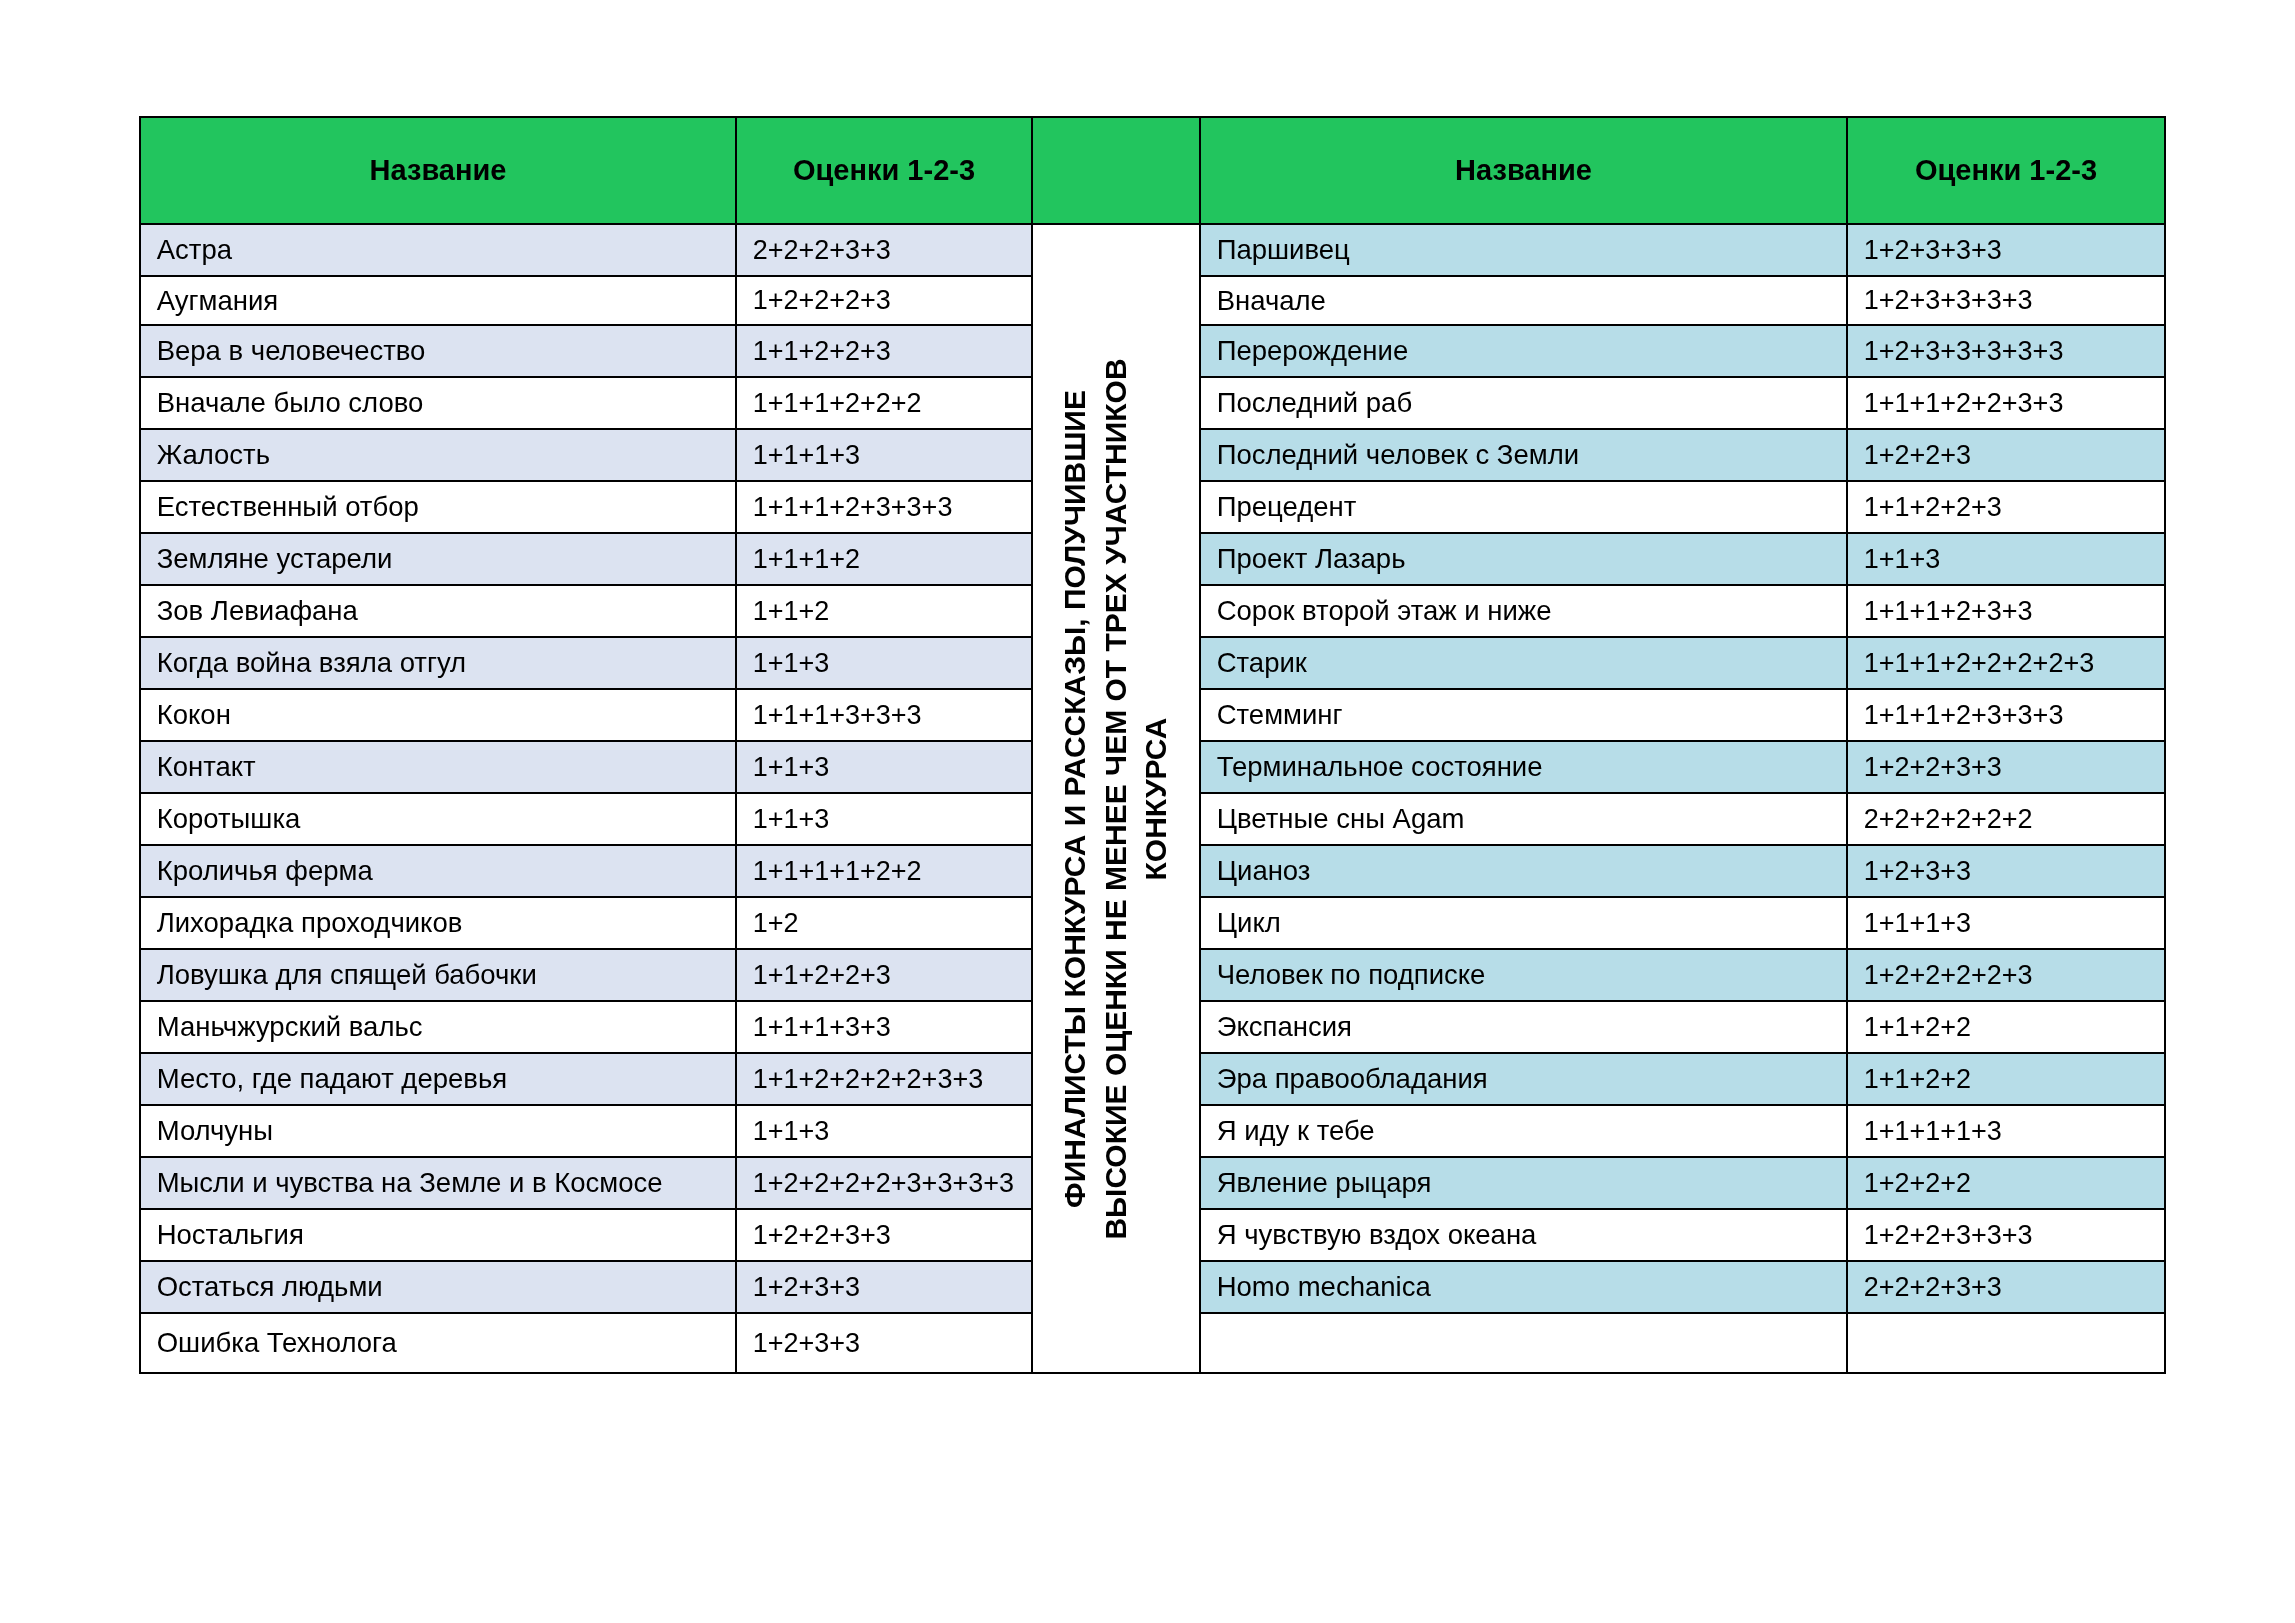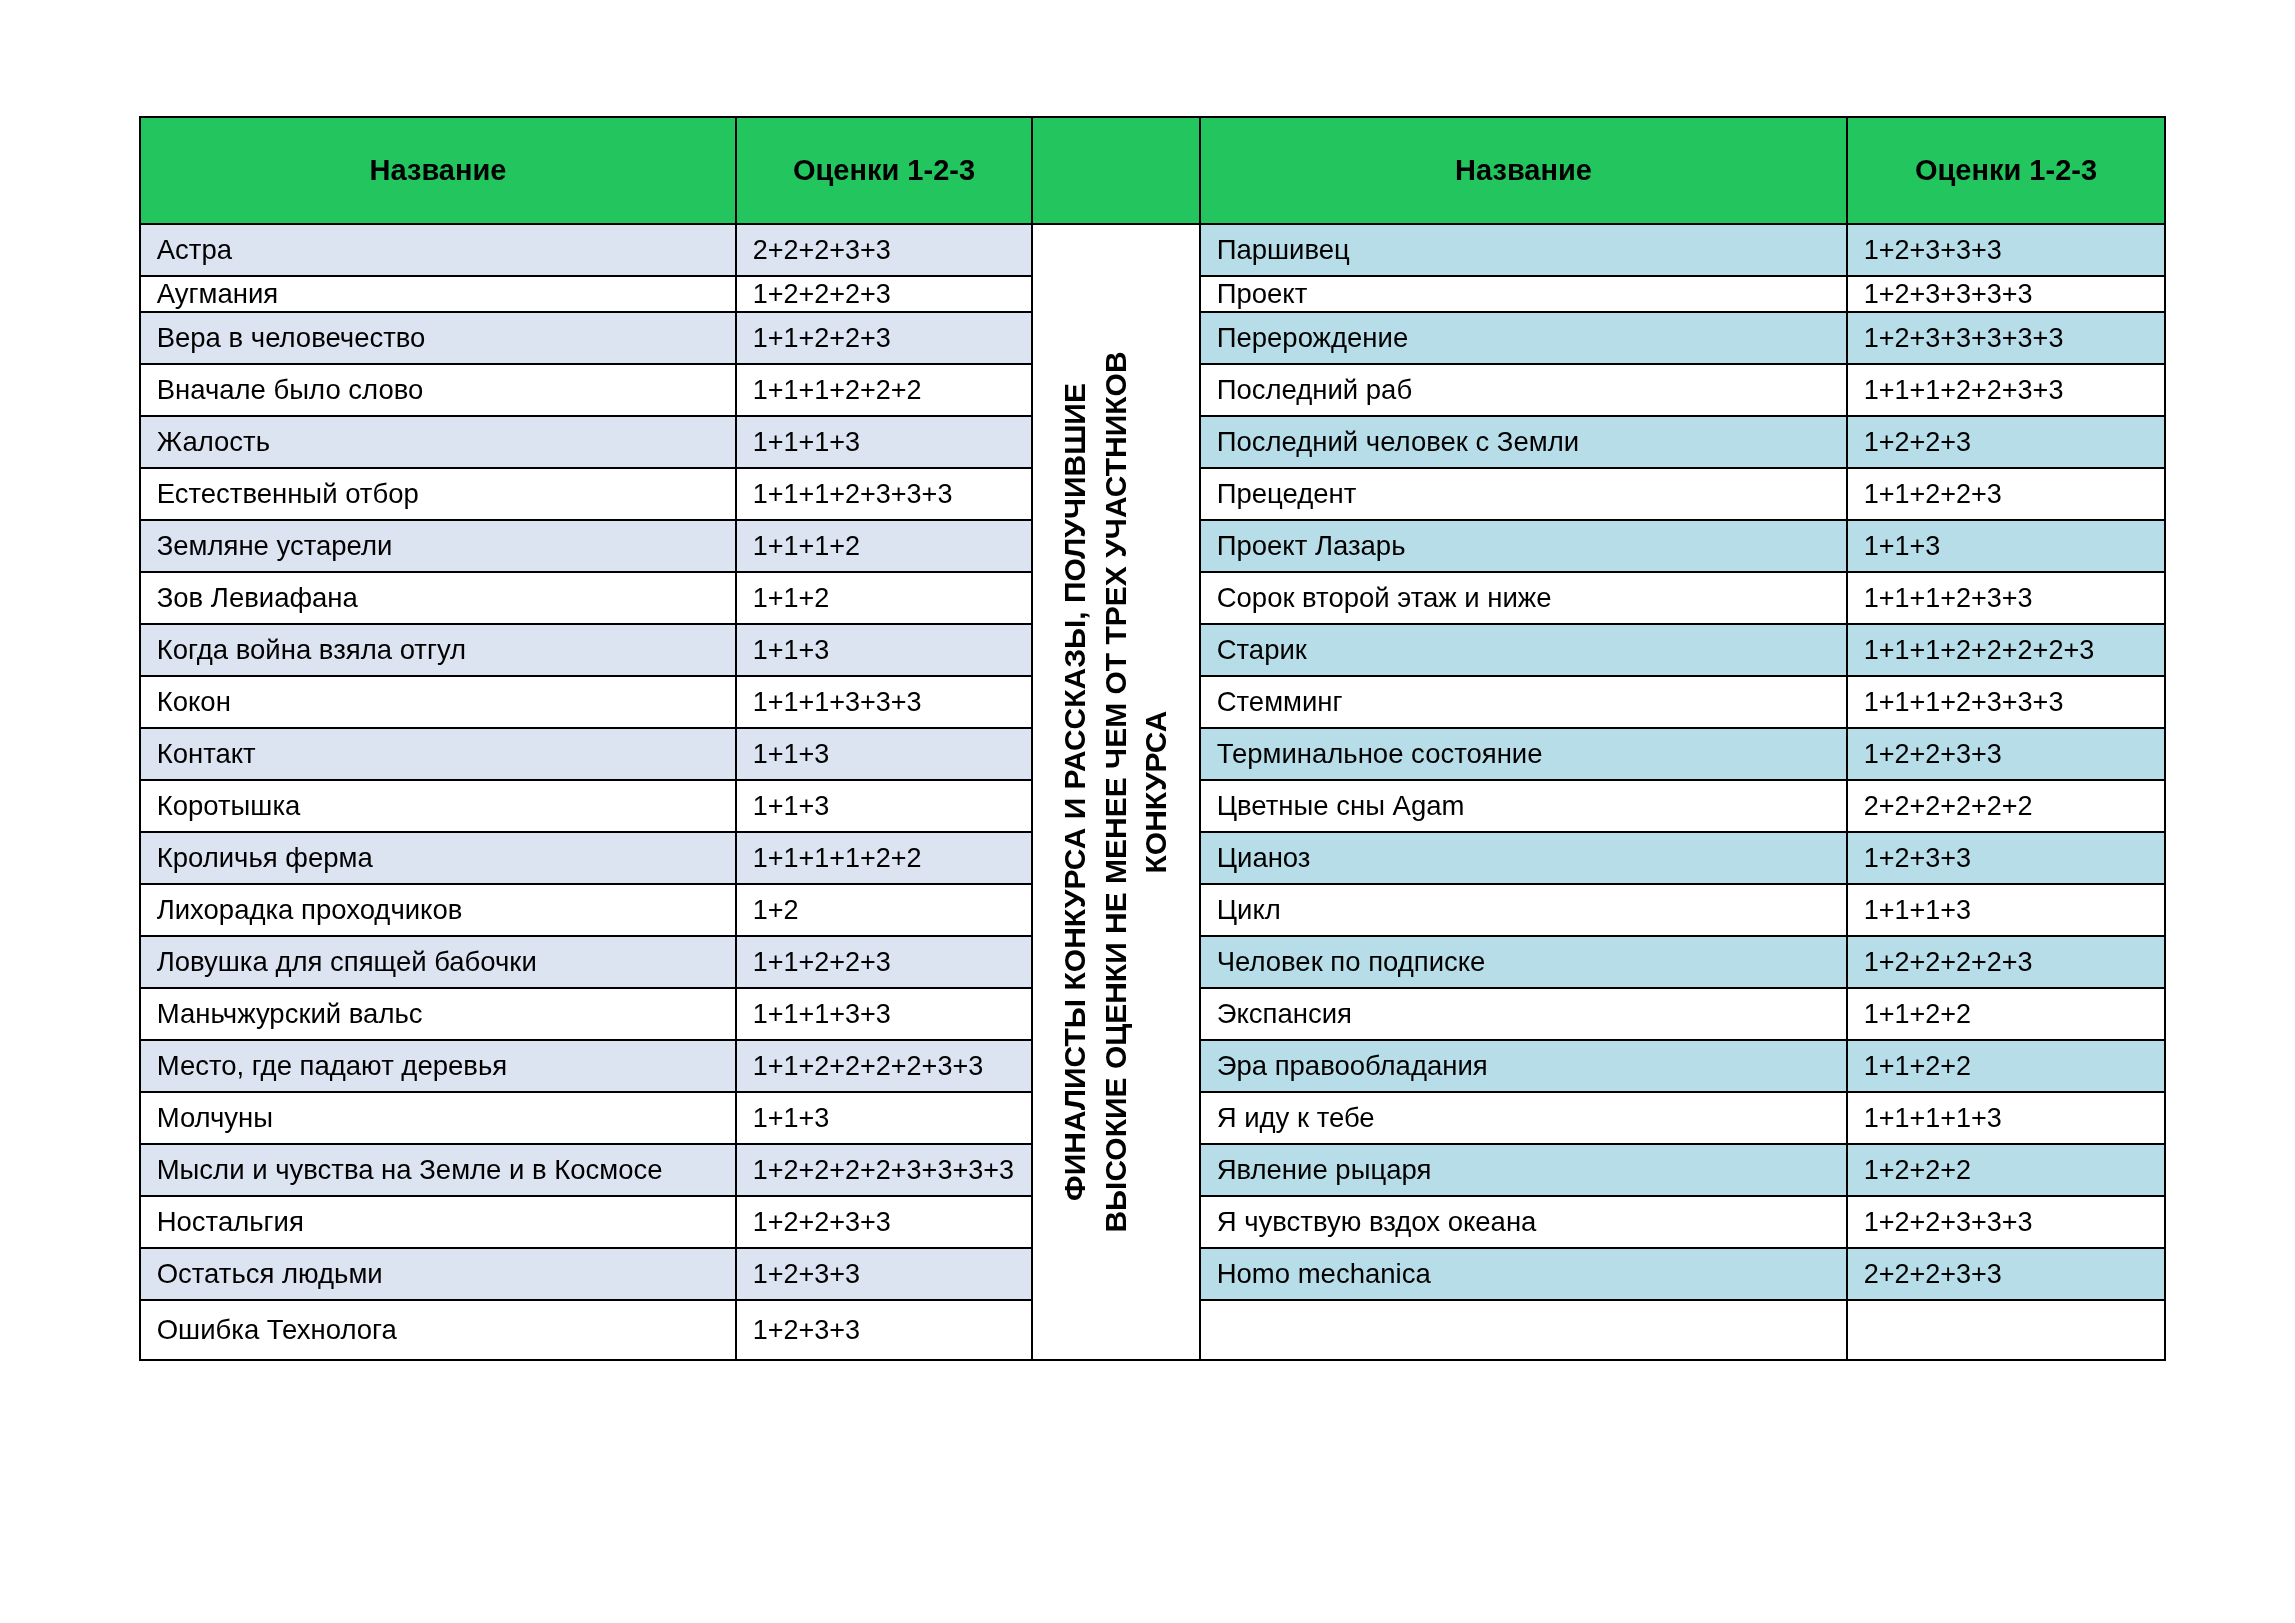--- a/index.html
+++ b/index.html
@@ -100,24 +100,24 @@
           <td class="banner-cell" rowspan="22">
             <div class="banner-rotated">
               <div>ФИНАЛИСТЫ КОНКУРСА И РАССКАЗЫ, ПОЛУЧИВШИЕ</div>
               <div>ВЫСОКИЕ ОЦЕНКИ НЕ МЕНЕЕ ЧЕМ ОТ ТРЕХ УЧАСТНИКОВ</div>
               <div>КОНКУРСА</div>
             </div>
           </td>
           <td class="name-cell shade-r">Паршивец</td>
           <td class="score-cell shade-r">1+2+3+3+3</td>
         </tr>
-        <tr style="height: 36px;">
+        <tr style="height: 49px;">
           <td class="name-cell">Аугмания</td>
           <td class="score-cell">1+2+2+2+3</td>
-          <td class="name-cell">Проект</td>
+          <td class="name-cell">Вначале</td>
           <td class="score-cell">1+2+3+3+3+3</td>
         </tr>
         <tr style="height: 52px;">
           <td class="name-cell shade-l">Вера в человечество</td>
           <td class="score-cell shade-l">1+1+2+2+3</td>
           <td class="name-cell shade-r">Перерождение</td>
           <td class="score-cell shade-r">1+2+3+3+3+3+3</td>
         </tr>
         <tr style="height: 52px;">
           <td class="name-cell">Вначале было слово</td>

